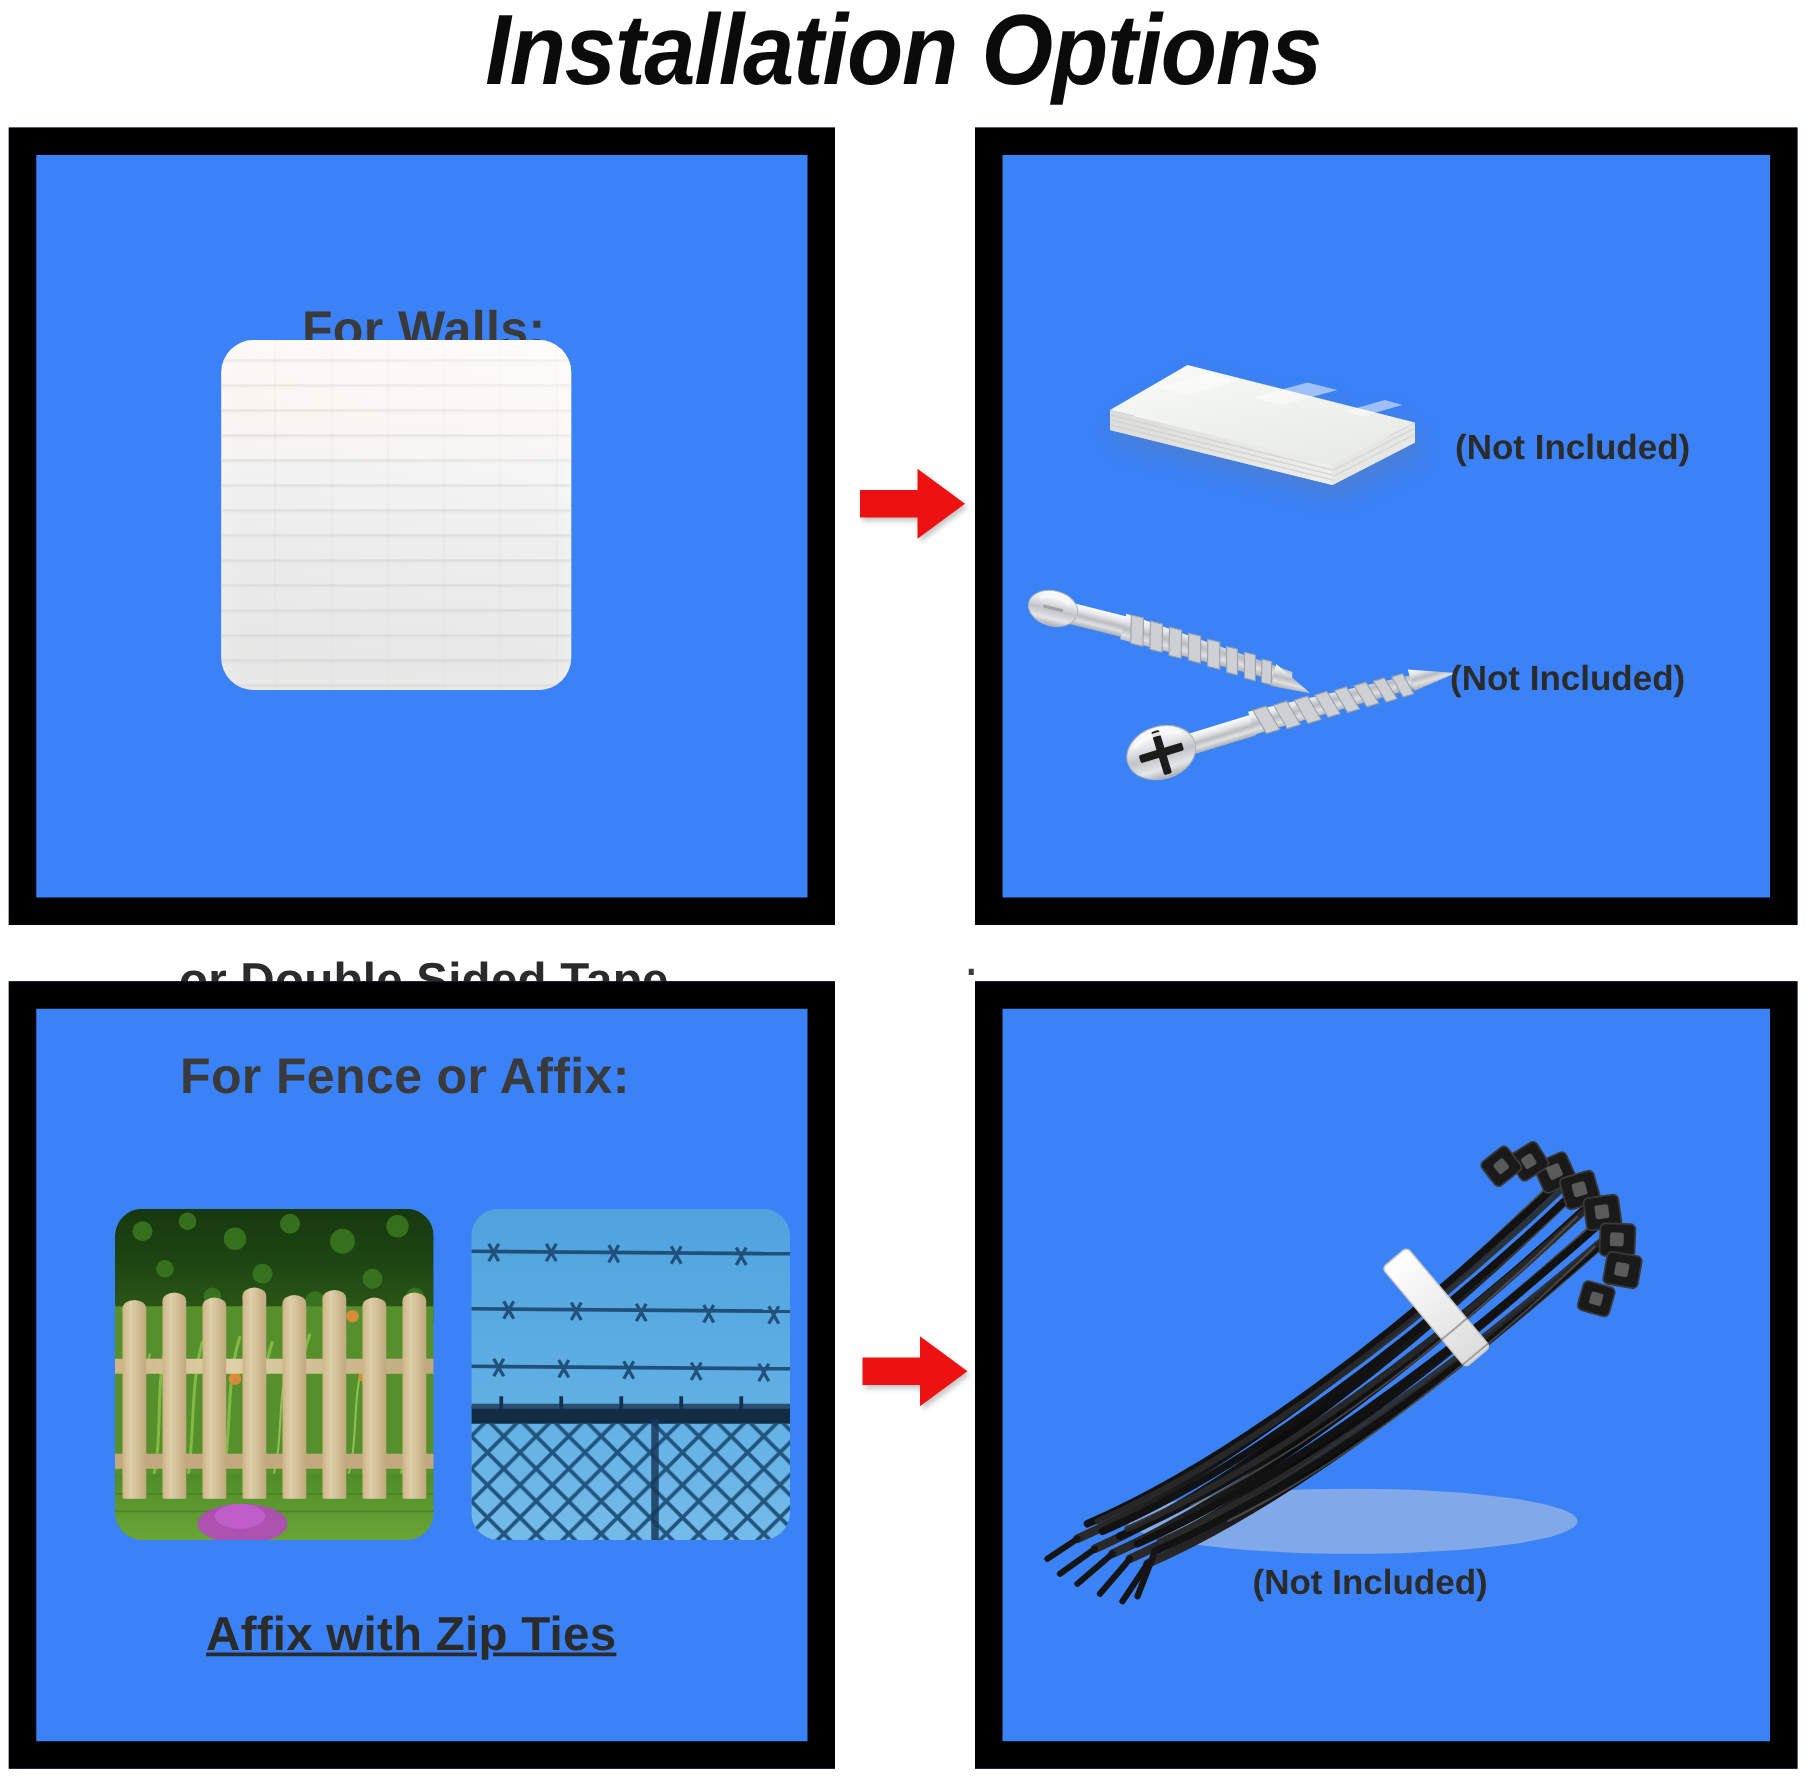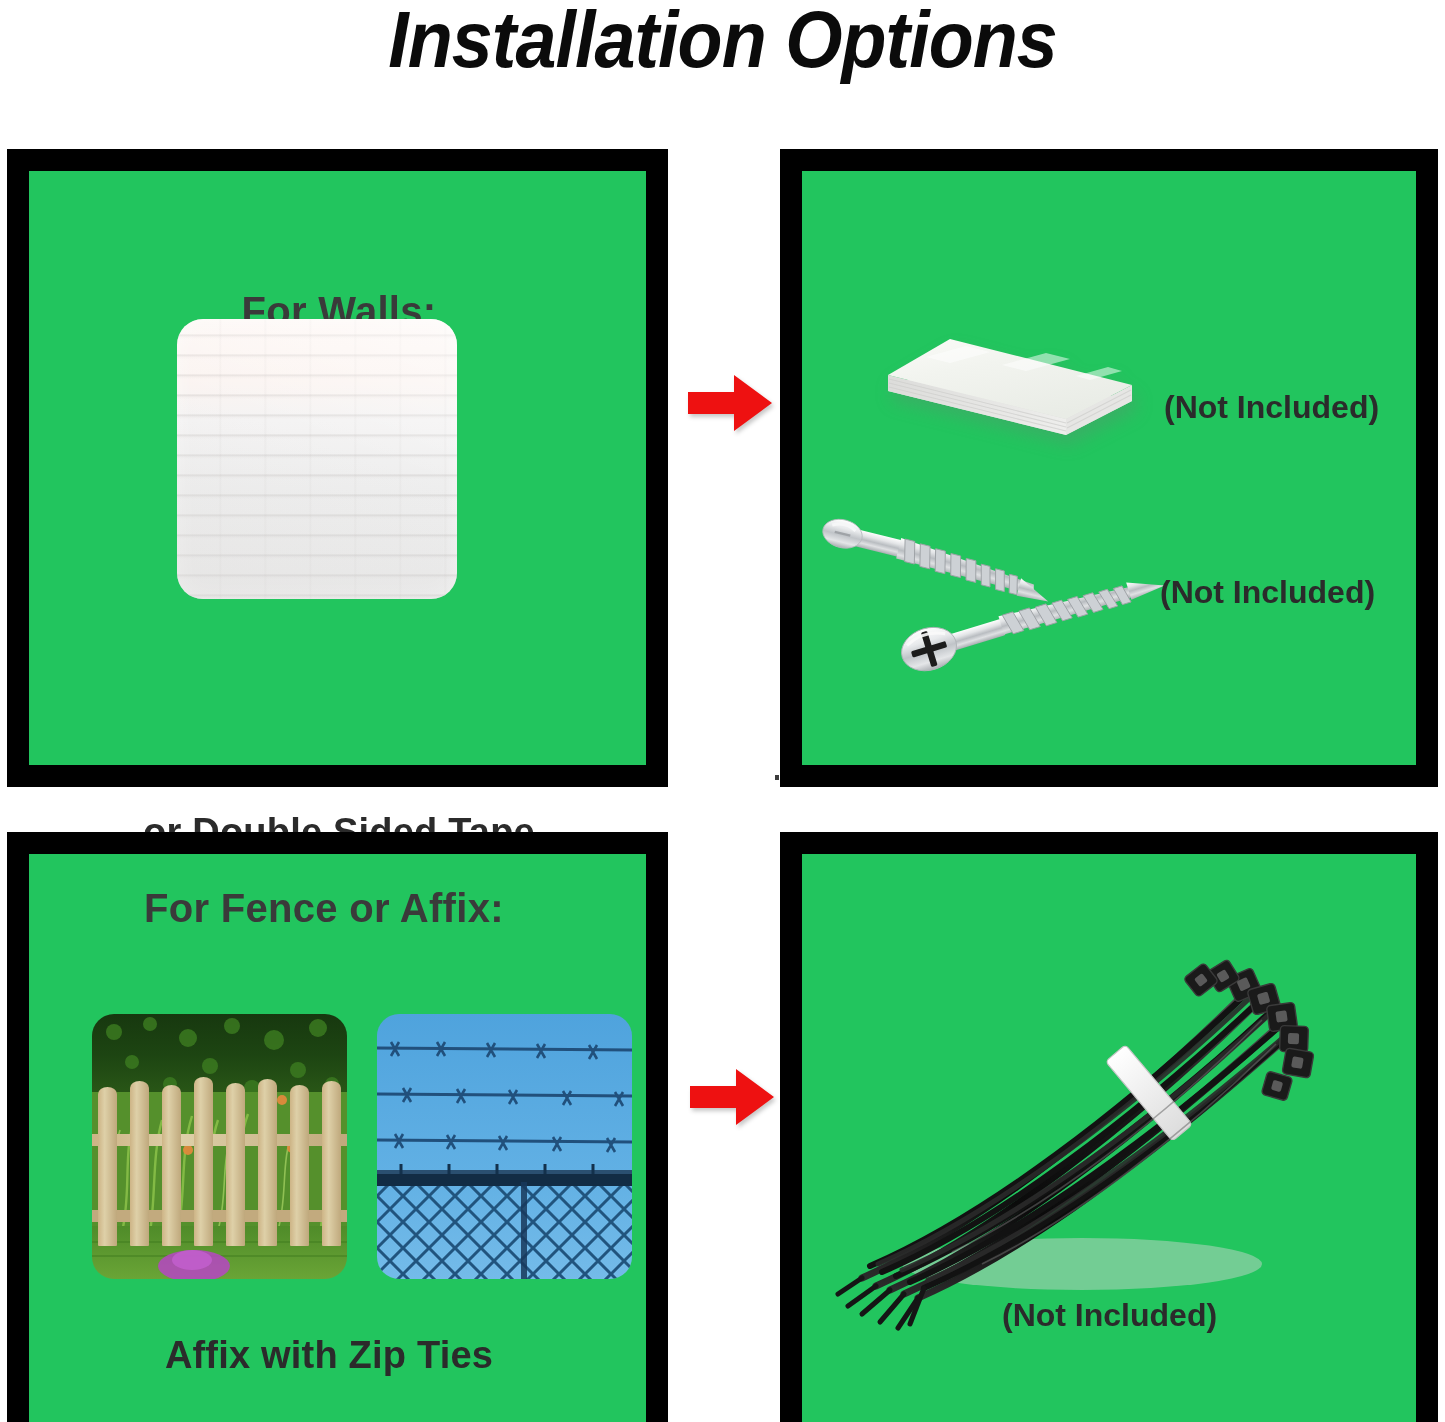--- a/index.html
+++ b/index.html
@@ -21,24 +21,23 @@
     color:#0b0b0b;
     line-height:92px;
     transform:scaleX(0.92);
     transform-origin:50% 50%;
     white-space:nowrap;
   }
 
   
   .panel{
     position:absolute;
-    background:#22c55e;
+    background:#3b82f6;
     border:22px solid #000000;
     box-sizing:border-box;
-    margin-top:47px;
   }
   #panel-walls      {left:7px;   top:102px;  width:661px; height:638px;}
   #panel-wall-parts {left:780px; top:102px;  width:658px; height:638px;}
   #panel-fence      {left:7px;   top:785px;  width:661px; height:630px;}
   #panel-fence-parts{left:780px; top:785px;  width:658px; height:630px;}
 
   .panel-inner{position:absolute;left:0;top:0;right:0;bottom:0;}
 
   
   .heading{
@@ -53,31 +52,31 @@
     position:absolute;
     font-weight:bold;
     font-size:38px;
     color:#2b2b2b;
     white-space:nowrap;
     letter-spacing:0.2px;
   }
   .notinc{
     position:absolute;
     font-weight:bold;
-    font-size:32px;
+    font-size:28px;
     color:#2b2b2b;
     white-space:nowrap;
   }
 
   #heading-walls{left:85px;  top:118px; width:450px; text-align:center;}
   #caption-walls-1{left:30px; top:580px; width:560px; text-align:center;}
   #caption-walls-2{left:30px; top:640px; width:560px; text-align:center;}
 
   #heading-fence{left:115px; top:32px;  width:460px; text-align:left;}
-  #caption-fence{left:30px;  top:480px; width:540px; text-align:center;}
+  #caption-fence{left:30px;  top:480px; width:540px; text-align:center;text-decoration:underline;}
 
   #notinc-tape{left:362px; top:218px;}
   #notinc-screws{left:358px; top:403px;}
   #notinc-zipties{left:200px; top:443px;}
 
   
   .arrow{
     position:absolute;
     width:88px;height:62px;
     filter:drop-shadow(2px 3px 2px rgba(0,0,0,0.22));

